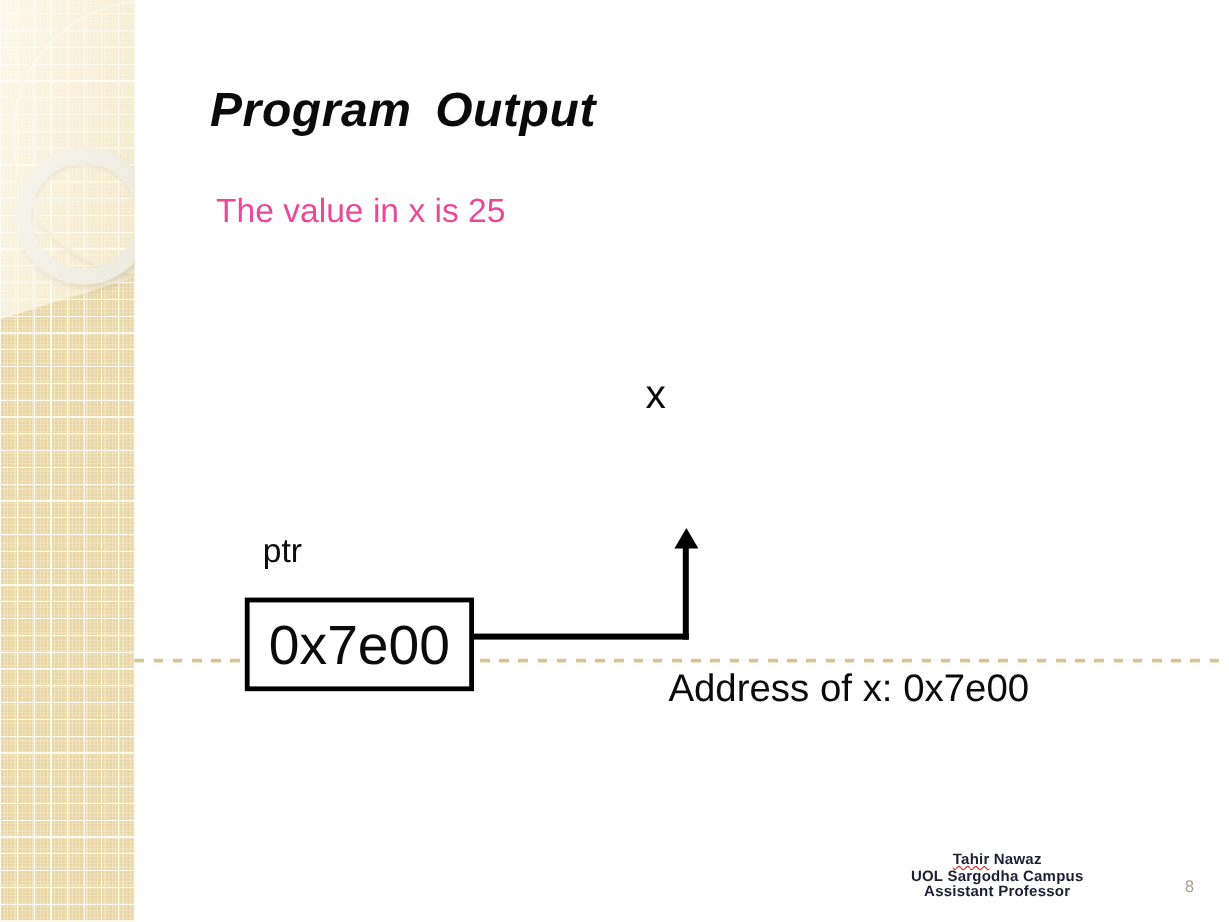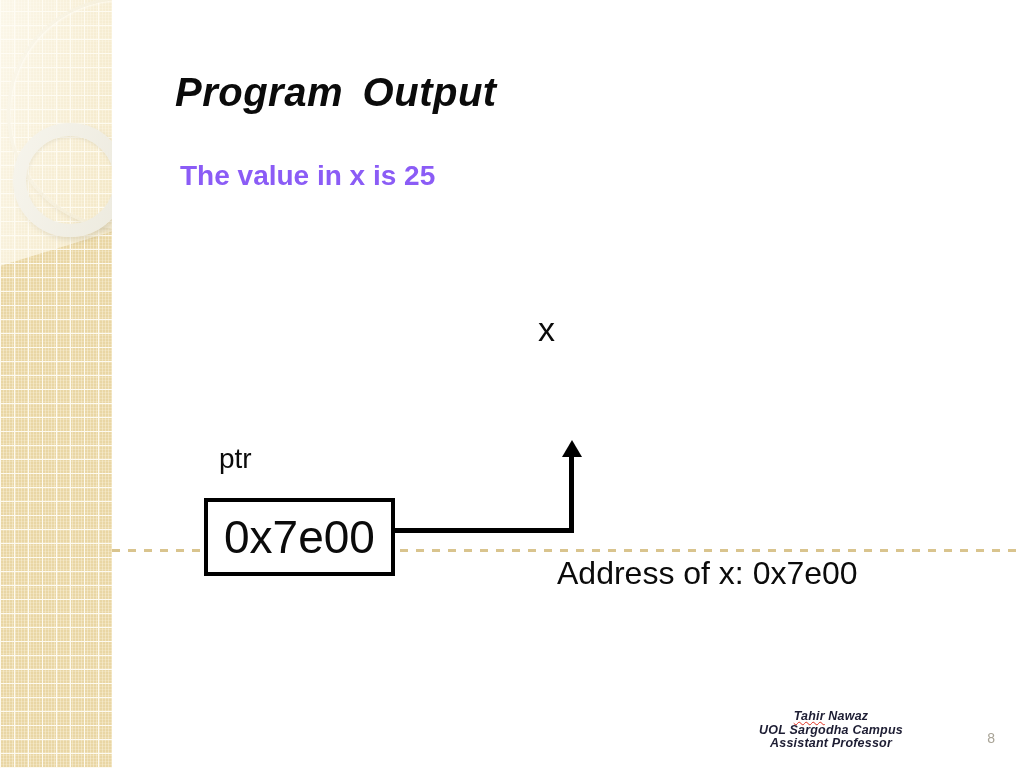--- a/index.html
+++ b/index.html
@@ -41,21 +41,21 @@
     position:absolute;left:112px;right:0;bottom:0;height:3px;
     background:repeating-linear-gradient(90deg,#d9c48e 0 8px,transparent 8px 16px);
   }
 
   
   .title{
     position:absolute;left:175px;top:70px;
     font-size:40px;font-weight:700;font-style:italic;color:#0b0b0b;
     word-spacing:8px;letter-spacing:.5px;white-space:nowrap;
   }
-  .body-line{position:absolute;left:180px;font-size:28px;color:#8b5cf6;white-space:nowrap;font-weight:bold;}
+  .body-line{position:absolute;left:180px;font-size:28px;color:#ec4899;white-space:nowrap;}
   .body-line-1{top:160px;}
   .body-line-2{top:204px;}
 
   
   .box{
     position:absolute;box-sizing:border-box;width:191px;height:78px;
     border:4px solid #000;background:#fff;
     display:flex;align-items:center;justify-content:center;
     color:#0b0b0b;
   }
@@ -69,21 +69,21 @@
     position:absolute;left:562px;top:440px;width:0;height:0;
     border-left:10px solid transparent;border-right:10px solid transparent;
     border-bottom:17px solid #000;
   }
   .address-caption{position:absolute;left:557px;top:555px;font-size:32px;color:#0b0b0b;white-space:nowrap;}
 
   
   .footer{
     position:absolute;left:700px;top:710px;width:262px;
     text-align:center;font-size:12.5px;font-weight:700;line-height:13.5px;
-    color:#1d1d33;letter-spacing:.2px;font-style:italic;
+    color:#1d1d33;letter-spacing:.2px;
   }
   .misspelled{
     text-decoration-line:underline;text-decoration-style:wavy;
     text-decoration-color:#e03020;text-decoration-thickness:1px;
   }
   .author-rest{margin-left:.28em;}
   .page-number{
     position:absolute;right:29px;top:730px;font-size:14px;color:#a8a396;
   }
 </style>

